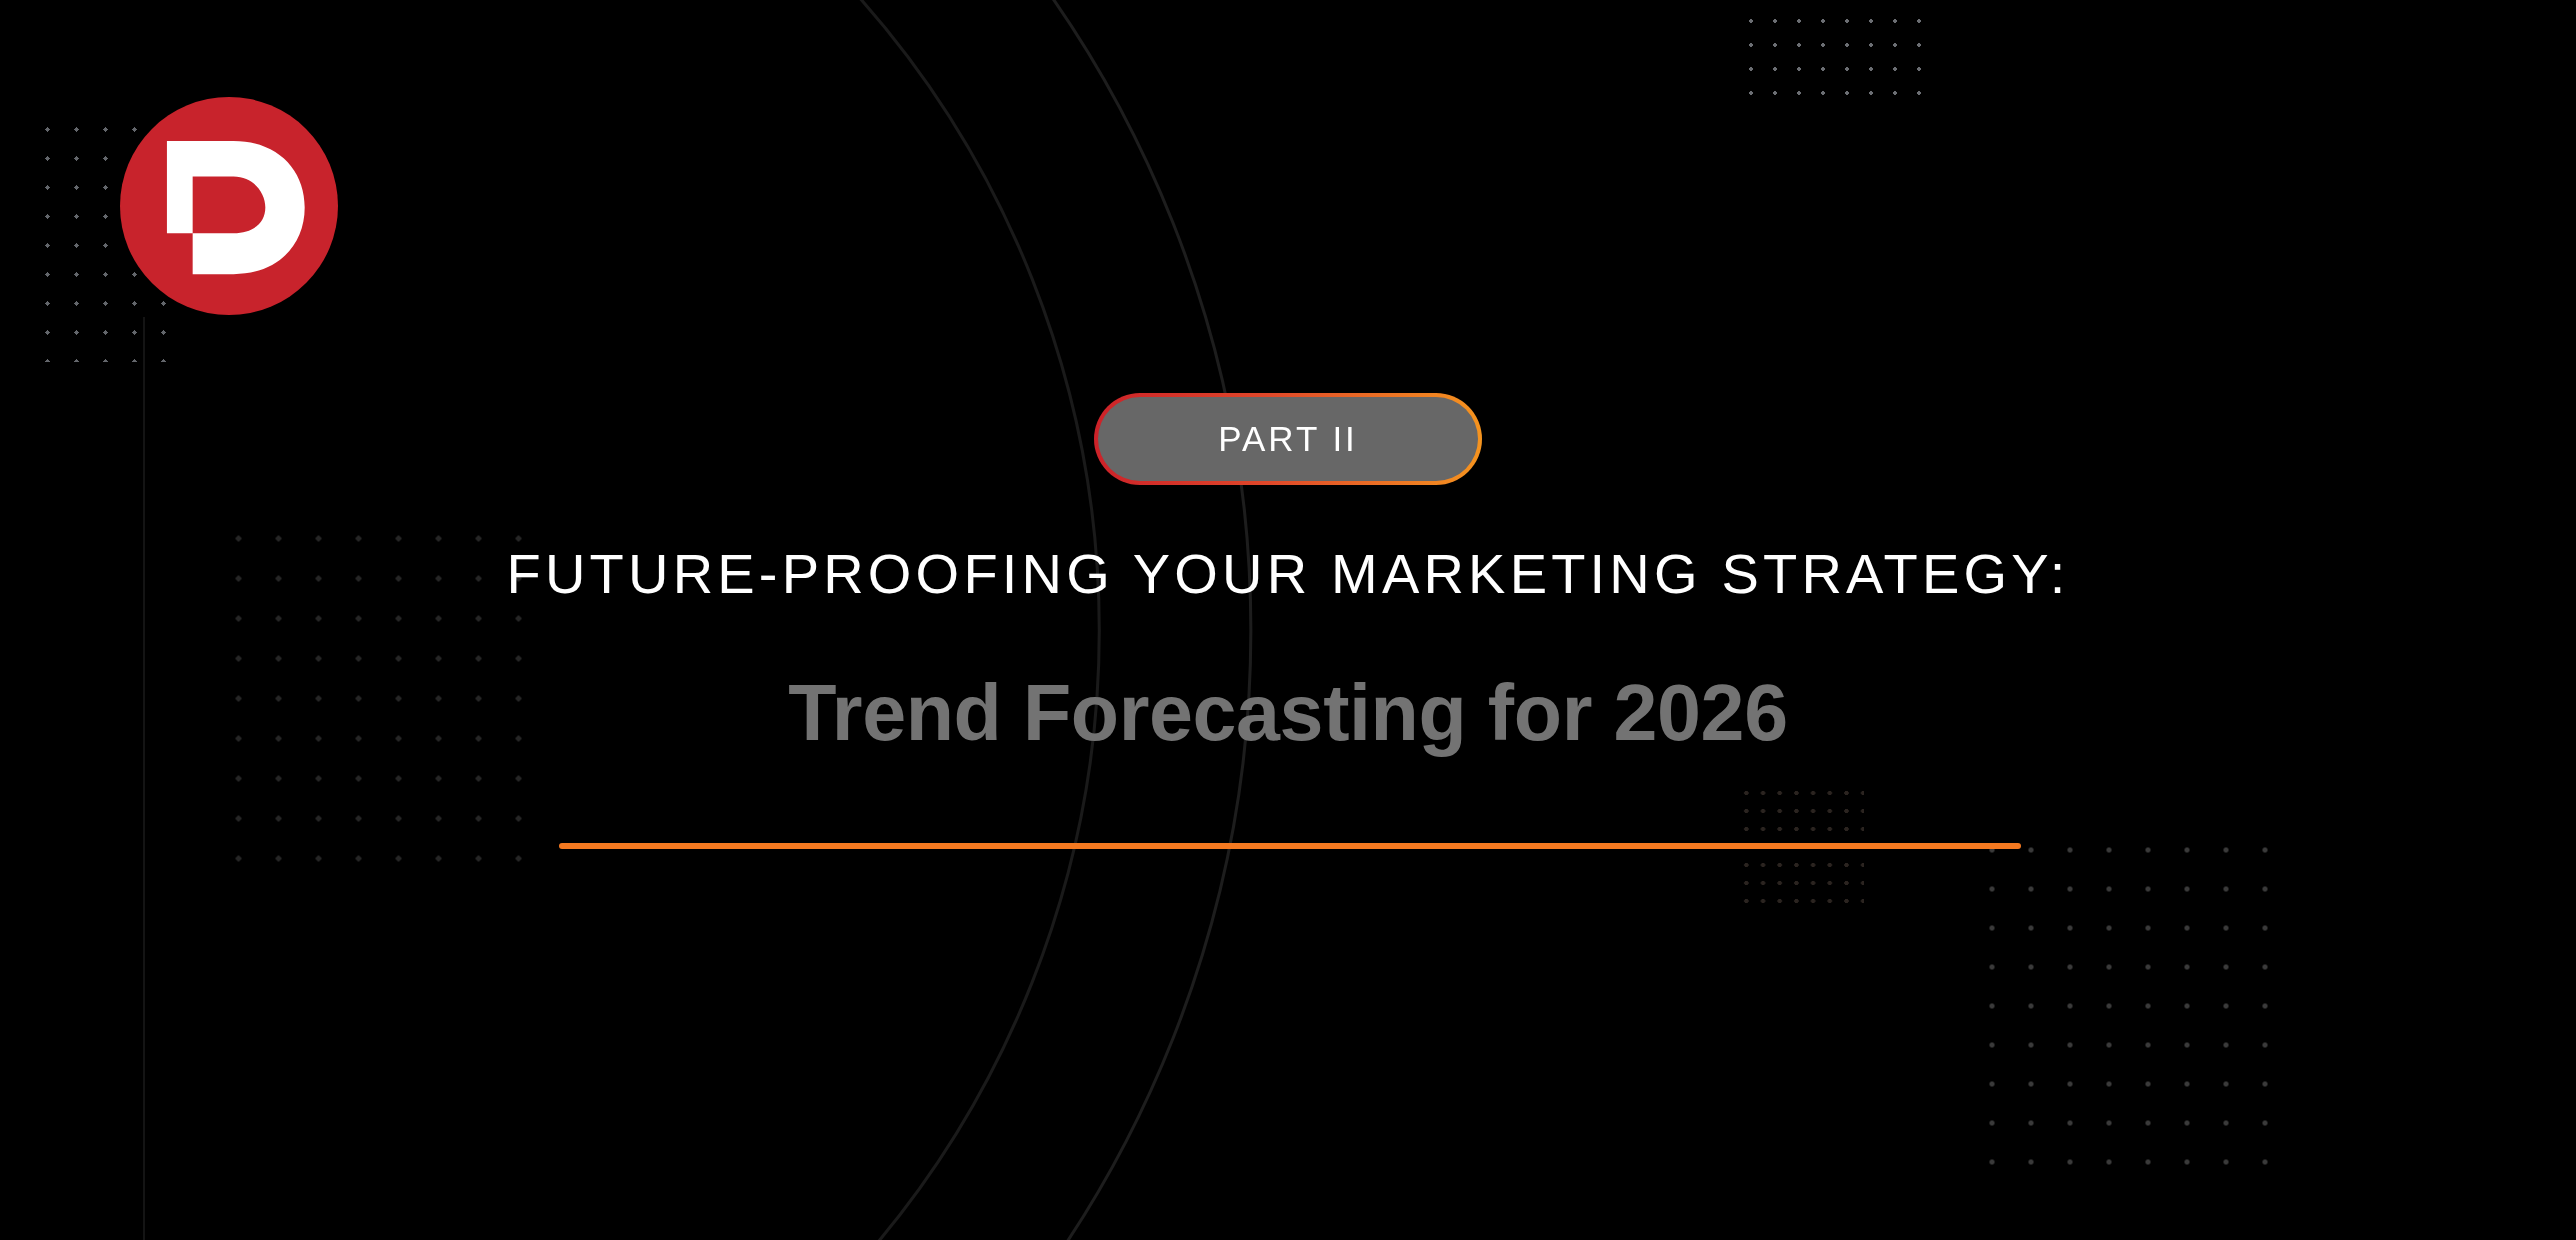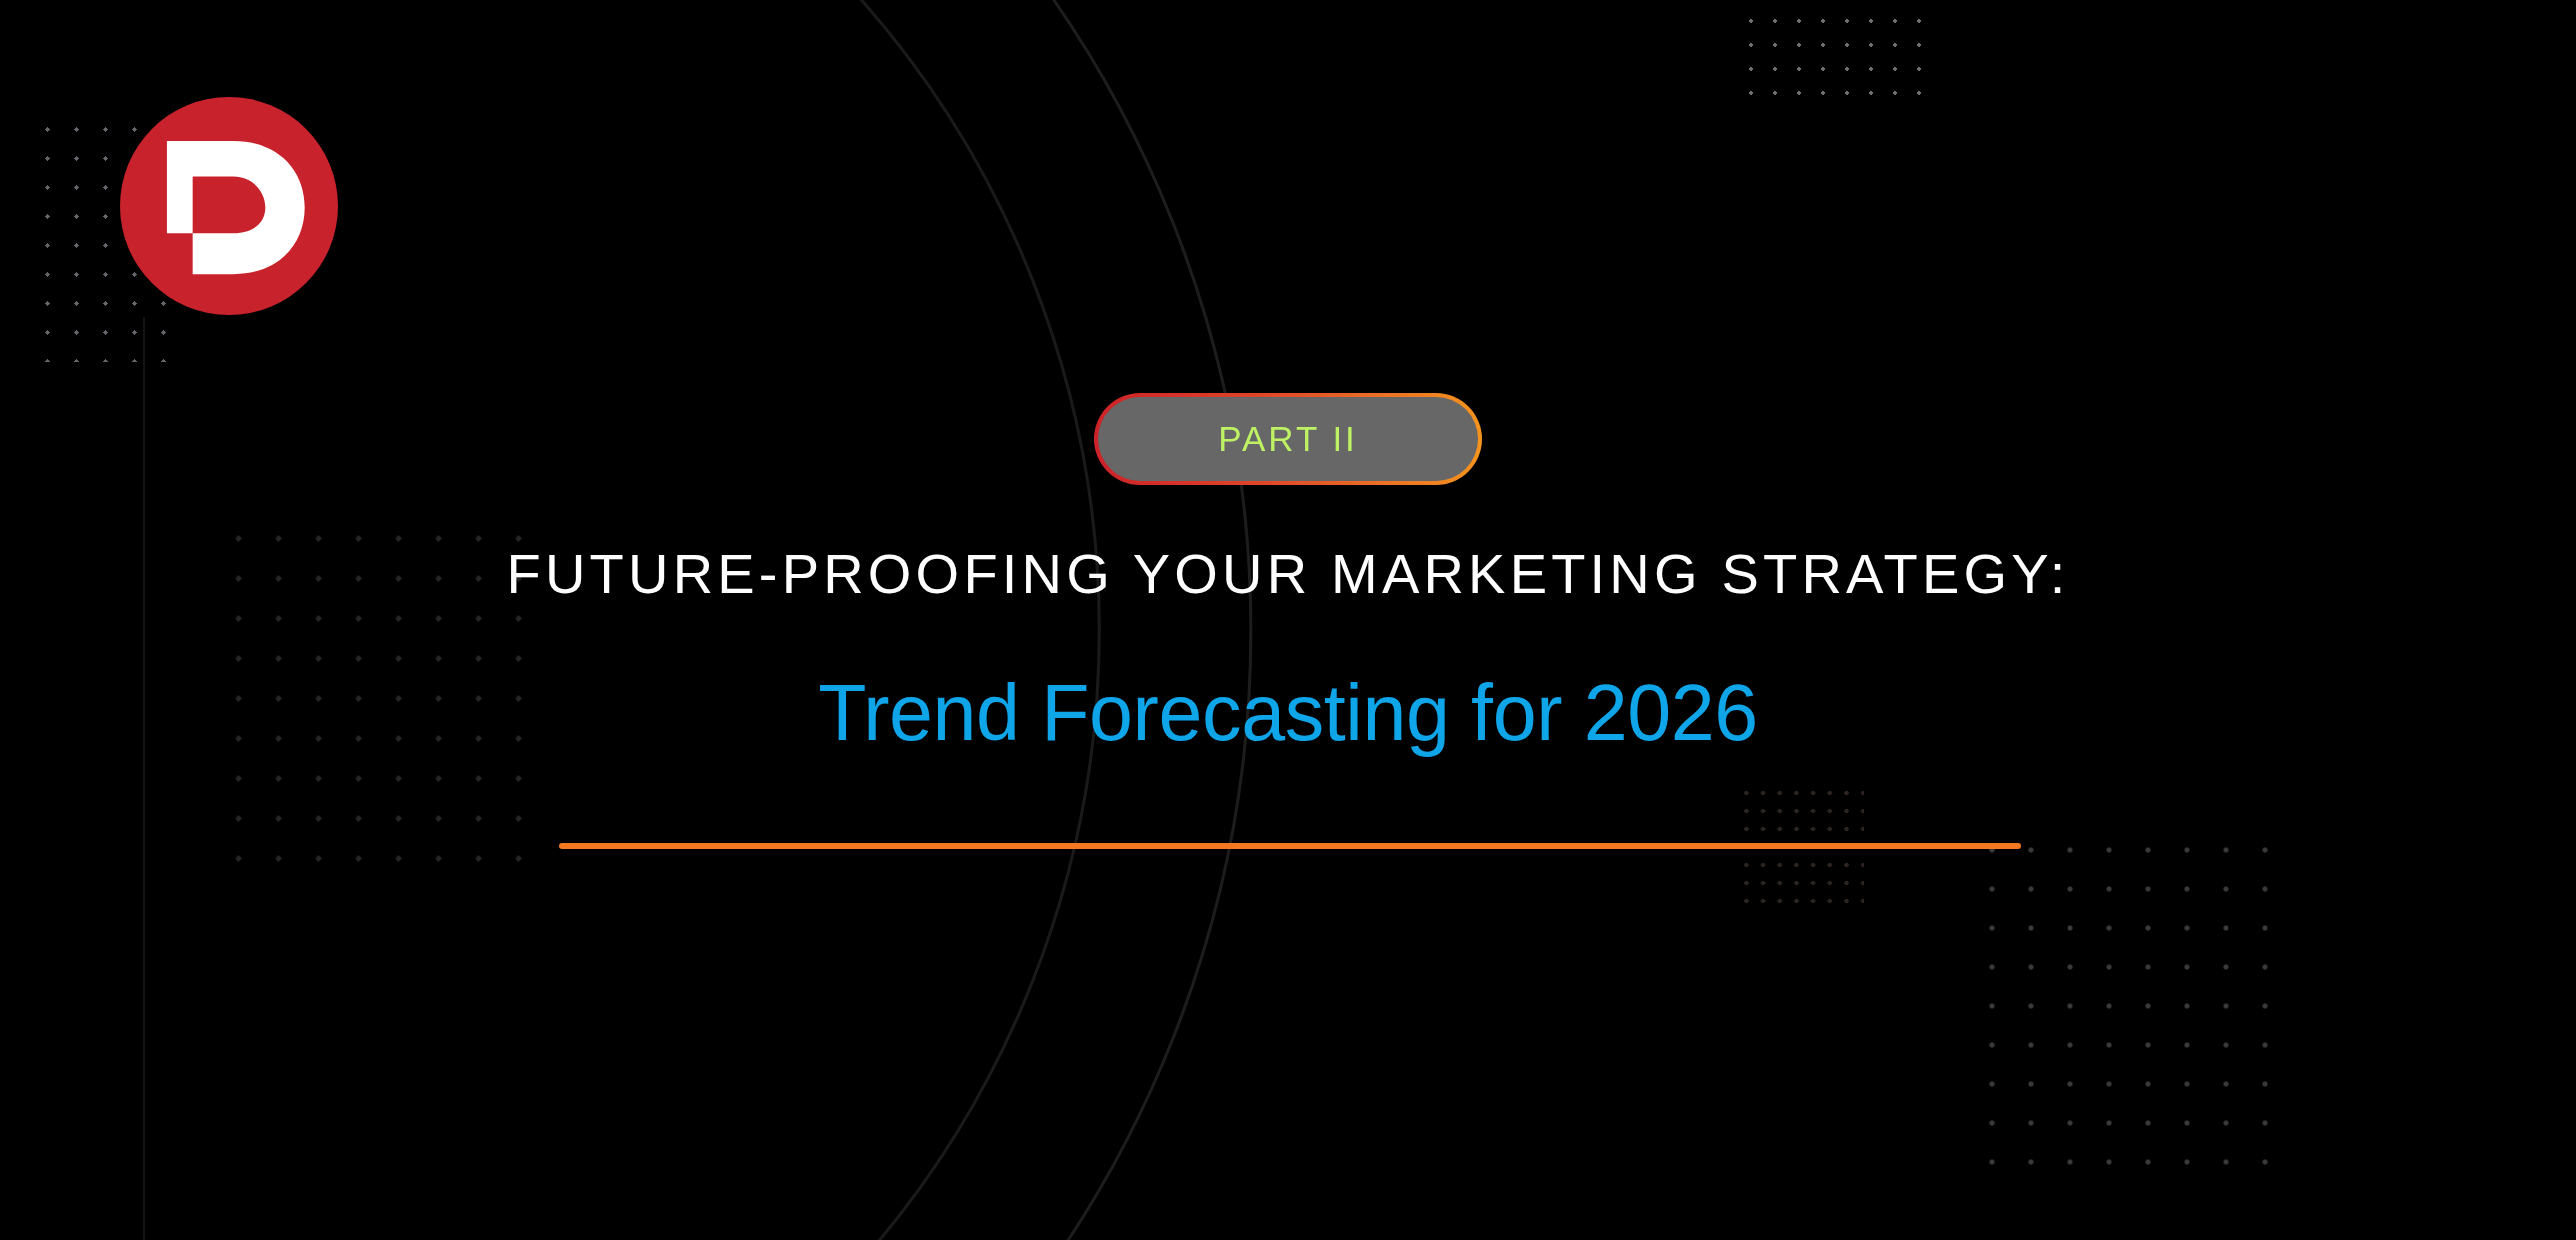--- a/index.html
+++ b/index.html
@@ -123,21 +123,21 @@
   .badge-inner {
     width: 100%;
     height: 100%;
     border-radius: 42px;
     background: #676767;
     display: flex;
     align-items: center;
     justify-content: center;
   }
   .badge-label {
-    color: #bef264;
+    color: #ffffff;
     font-size: 35px;
     font-weight: 400;
     letter-spacing: 3px;
     font-family: "Liberation Sans", sans-serif;
   }
 
   
   .eyebrow {
     position: absolute;
     left: 0;
@@ -151,23 +151,23 @@
     font-family: "Liberation Sans", sans-serif;
     white-space: nowrap;
   }
 
   .headline {
     position: absolute;
     left: 0;
     right: 0;
     top: 667px;
     text-align: center;
-    color: #0ea5e9;
+    color: #737373;
     font-size: 79px;
-    font-weight: 400;
+    font-weight: 700;
     letter-spacing: -0.4px;
     font-family: "Liberation Sans", sans-serif;
     white-space: nowrap;
   }
 
   
   .rule {
     position: absolute;
     left: 559px;
     top: 843px;

